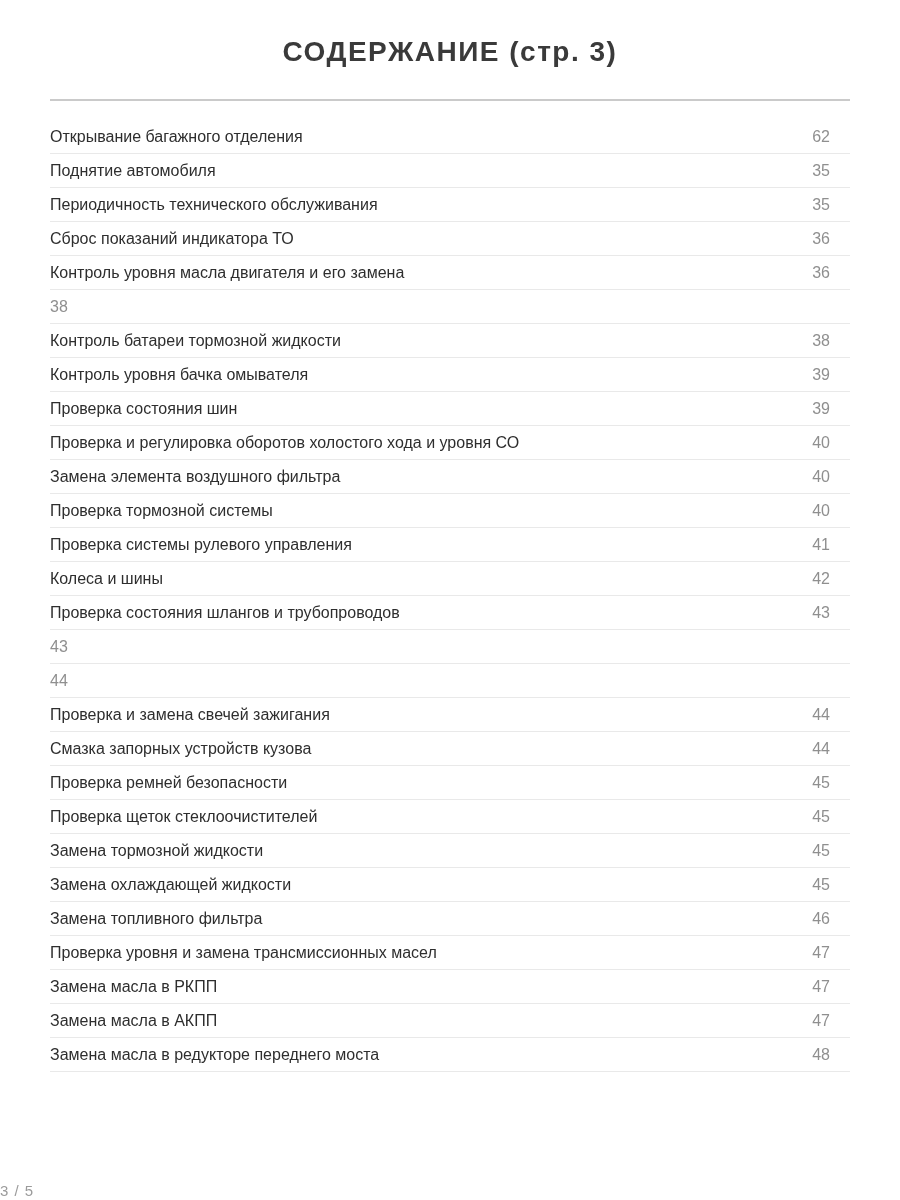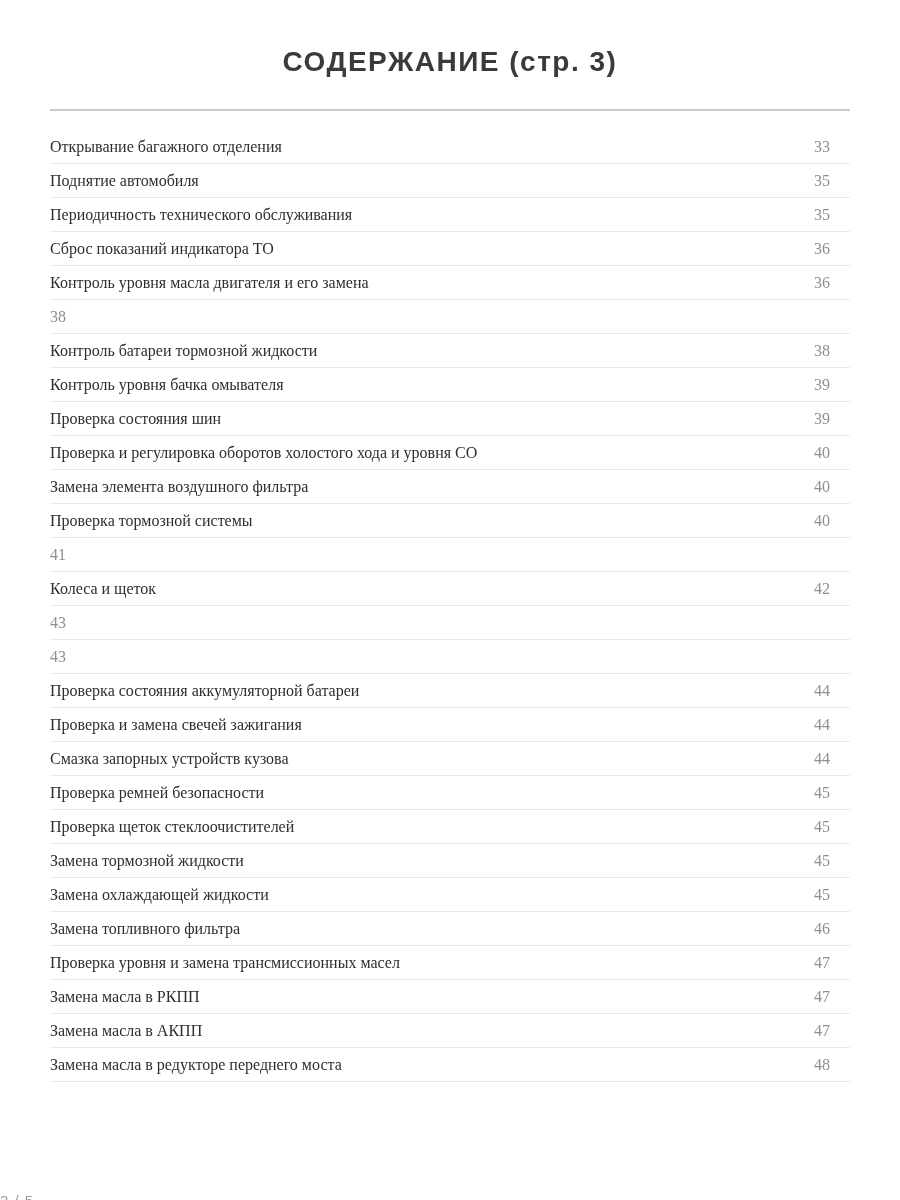--- a/index.html
+++ b/index.html
@@ -11,21 +11,21 @@
     position: relative;
     overflow: hidden;
   }
   .page {
     width: 900px;
     height: 1200px;
     background: #ffffff;
     position: relative;
   }
   .page-title {
-    margin-top: 48px;
+    margin-top: 38px;
     text-align: center;
     font-size: 28px;
     line-height: 28px;
     font-weight: 700;
     letter-spacing: 1.5px;
     color: #3a3a3a;
   }
   .top-rule {
     margin: 33px 50px 0 50px;
     height: 0;
@@ -33,21 +33,20 @@
   }
   .toc-list {
     margin: 19px 50px 0 50px;
   }
   .toc-row {
     height: 34px;
     display: flex;
     align-items: center;
     justify-content: space-between;
     border-bottom: 1px solid #e9e9e9;
-    font-family: Liberation Serif, serif;
   }
   .toc-entry-label {
     font-size: 16px;
     color: #2e2e2e;
     white-space: nowrap;
   }
   .toc-entry-page {
     font-size: 16px;
     color: #8f8f8f;
     padding-right: 20px;
@@ -69,21 +68,21 @@
 
 <div class="page">
 
   <h1 class="page-title">СОДЕРЖАНИЕ (стр. 3)</h1>
 
   <div class="top-rule"></div>
 
   <div class="toc-list">
   <div class="toc-row">
     <span class="toc-entry-label">Открывание багажного отделения</span>
-    <span class="toc-entry-page">33</span>
+    <span class="toc-entry-page">62</span>
   </div>
 
   <div class="toc-row">
     <span class="toc-entry-label">Поднятие автомобиля</span>
     <span class="toc-entry-page">35</span>
   </div>
 
   <div class="toc-row">
     <span class="toc-entry-label">Периодичность технического обслуживания</span>
     <span class="toc-entry-page">35</span>
@@ -127,38 +126,39 @@
     <span class="toc-entry-label">Замена элемента воздушного фильтра</span>
     <span class="toc-entry-page">40</span>
   </div>
 
   <div class="toc-row">
     <span class="toc-entry-label">Проверка тормозной системы</span>
     <span class="toc-entry-page">40</span>
   </div>
 
   <div class="toc-row">
+    <span class="toc-entry-label">Проверка системы рулевого управления</span>
     <span class="toc-entry-page">41</span>
   </div>
 
   <div class="toc-row">
-    <span class="toc-entry-label">Колеса и щеток</span>
+    <span class="toc-entry-label">Колеса и шины</span>
     <span class="toc-entry-page">42</span>
   </div>
 
   <div class="toc-row">
+    <span class="toc-entry-label">Проверка состояния шлангов и трубопроводов</span>
     <span class="toc-entry-page">43</span>
   </div>
 
   <div class="toc-row">
     <span class="toc-entry-page">43</span>
   </div>
 
   <div class="toc-row">
-    <span class="toc-entry-label">Проверка состояния аккумуляторной батареи</span>
     <span class="toc-entry-page">44</span>
   </div>
 
   <div class="toc-row">
     <span class="toc-entry-label">Проверка и замена свечей зажигания</span>
     <span class="toc-entry-page">44</span>
   </div>
 
   <div class="toc-row">
     <span class="toc-entry-label">Смазка запорных устройств кузова</span>

